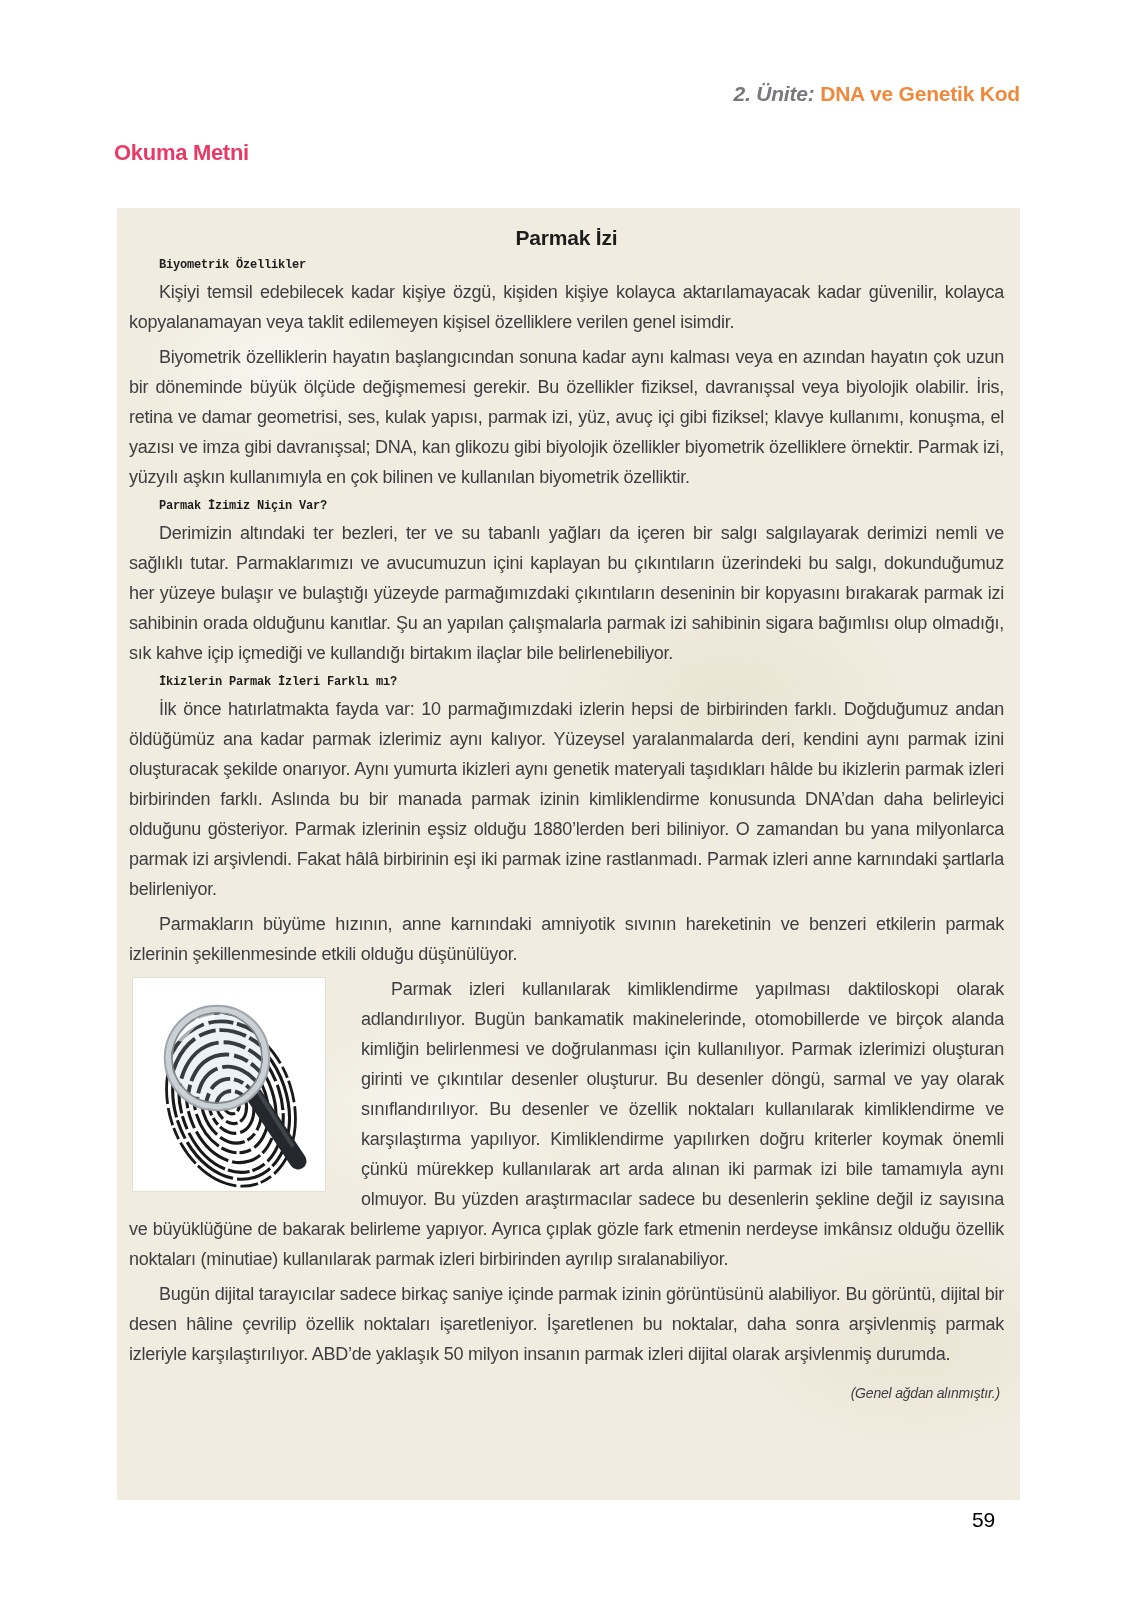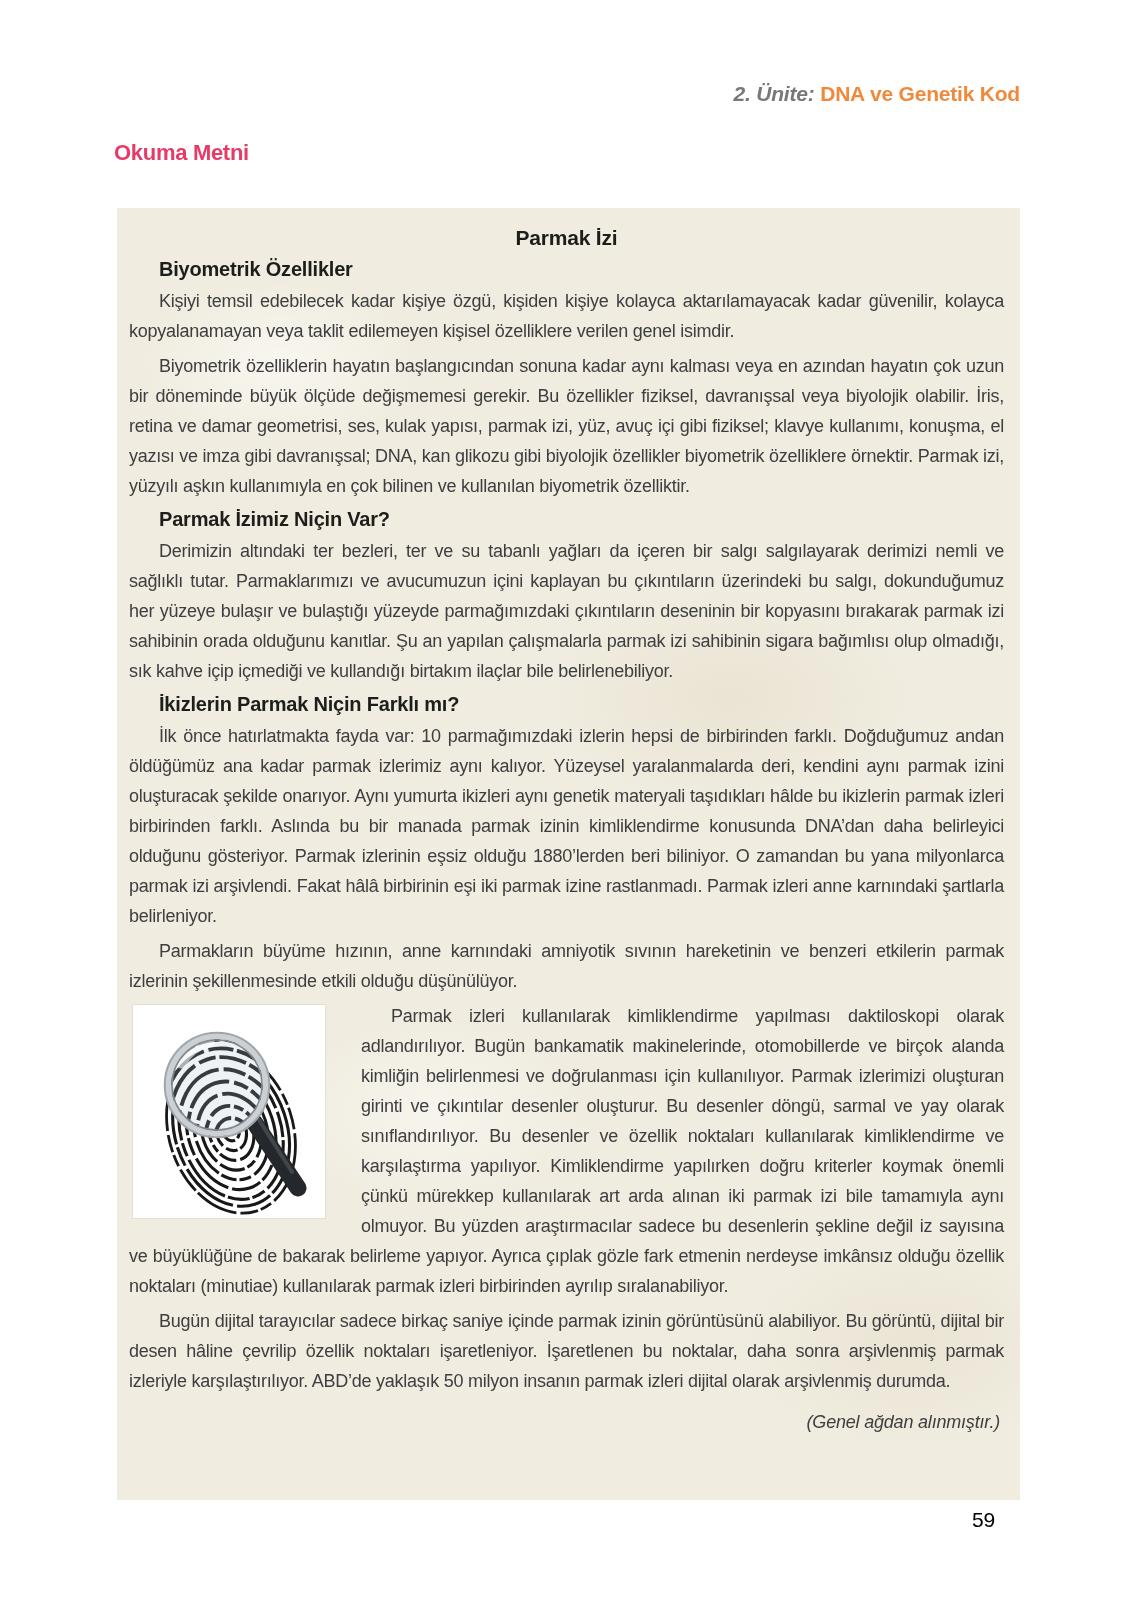--- a/index.html
+++ b/index.html
@@ -57,25 +57,26 @@
   .article-title {
     text-align: center;
     font-size: 21px;
     font-weight: bold;
     color: #1d1d1b;
     margin: 4px 0 8px 0;
     letter-spacing: -0.2px;
   }
 
   .sub-heading {
-    font-size: 20px;
+    font-size: 12px;
     font-weight: bold;
     color: #1d1d1b;
     margin: 7px 0 5px 30px;
     letter-spacing: -0.2px;
+    font-family: Liberation Mono, monospace;
   }
 
   .body-par {
     font-size: 18px;
     line-height: 30px;
     letter-spacing: -0.25px;
     text-align: justify;
     text-indent: 30px;
     color: #3e3d40;
     margin-bottom: 5px;
@@ -88,21 +89,21 @@
     height: 213px;
     background: #ffffff;
     margin: 4px 36px 6px 4px;
     box-shadow: 0 0 0 1px rgba(0,0,0,0.05);
   }
   .article-image svg { display: block; width: 100%; height: 100%; }
 
   .attribution {
     clear: both;
     text-align: right;
-    font-size: 18px;
+    font-size: 14px;
     font-style: italic;
     color: #3e3d40;
     letter-spacing: -0.2px;
     margin: 16px 4px 0 0;
   }
 
   
   .page-number {
     position: absolute;
     top: 1508px;
@@ -127,21 +128,21 @@
 
   <h2 class="article-title">Parmak İzi</h2>
 
   <h3 class="sub-heading">Biyometrik Özellikler</h3>
   <p class="body-par">Kişiyi temsil edebilecek kadar kişiye özgü, kişiden kişiye kolayca aktarılamayacak kadar güvenilir, kolayca kopyalanamayan veya taklit edilemeyen kişisel özelliklere verilen genel isimdir.</p>
   <p class="body-par">Biyometrik özelliklerin hayatın başlangıcından sonuna kadar aynı kalması veya en azından hayatın çok uzun bir döneminde büyük ölçüde değişmemesi gerekir. Bu özellikler fiziksel, davranışsal veya biyolojik olabilir. İris, retina ve damar geometrisi, ses, kulak yapısı, parmak izi, yüz, avuç içi gibi fiziksel; klavye kullanımı, konuşma, el yazısı ve imza gibi davranışsal; DNA, kan glikozu gibi biyolojik özellikler biyometrik özelliklere örnektir. Parmak izi, yüzyılı aşkın kullanımıyla en çok bilinen ve kullanılan biyometrik özelliktir.</p>
 
   <h3 class="sub-heading">Parmak İzimiz Niçin Var?</h3>
   <p class="body-par">Derimizin altındaki ter bezleri, ter ve su tabanlı yağları da içeren bir salgı salgılayarak derimizi nemli ve sağlıklı tutar. Parmaklarımızı ve avucumuzun içini kaplayan bu çıkıntıların üzerindeki bu salgı, dokunduğumuz her yüzeye bulaşır ve bulaştığı yüzeyde parmağımızdaki çıkıntıların deseninin bir kopyasını bırakarak parmak izi sahibinin orada olduğunu kanıtlar. Şu an yapılan çalışmalarla parmak izi sahibinin sigara bağımlısı olup olmadığı, sık kahve içip içmediği ve kullandığı birtakım ilaçlar bile belirlenebiliyor.</p>
 
-  <h3 class="sub-heading">İkizlerin Parmak Niçin Farklı mı?</h3>
+  <h3 class="sub-heading">İkizlerin Parmak İzleri Farklı mı?</h3>
   <p class="body-par">İlk önce hatırlatmakta fayda var: 10 parmağımızdaki izlerin hepsi de birbirinden farklı. Doğduğumuz andan öldüğümüz ana kadar parmak izlerimiz aynı kalıyor. Yüzeysel yaralanmalarda deri, kendini aynı parmak izini oluşturacak şekilde onarıyor. Aynı yumurta ikizleri aynı genetik materyali taşıdıkları hâlde bu ikizlerin parmak izleri birbirinden farklı. Aslında bu bir manada parmak izinin kimliklendirme konusunda DNA’dan daha belirleyici olduğunu gösteriyor. Parmak izlerinin eşsiz olduğu 1880’lerden beri biliniyor. O zamandan bu yana milyonlarca parmak izi arşivlendi. Fakat hâlâ birbirinin eşi iki parmak izine rastlanmadı. Parmak izleri anne karnındaki şartlarla belirleniyor.</p>
   <p class="body-par">Parmakların büyüme hızının, anne karnındaki amniyotik sıvının hareketinin ve benzeri etkilerin parmak izlerinin şekillenmesinde etkili olduğu düşünülüyor.</p>
 
 
   <div class="article-image">
     <svg viewBox="0 0 192 213" xmlns="http://www.w3.org/2000/svg">
 
       <g id="fp" transform="rotate(-18 98 126)" fill="none" stroke="#181818" stroke-width="3.1">
         <ellipse cx="98" cy="126" rx="8" ry="10" stroke-dasharray="10 3 18 4"></ellipse>
         <ellipse cx="98" cy="126" rx="15" ry="20" stroke-dasharray="24 3 12 4 16 3"></ellipse>

